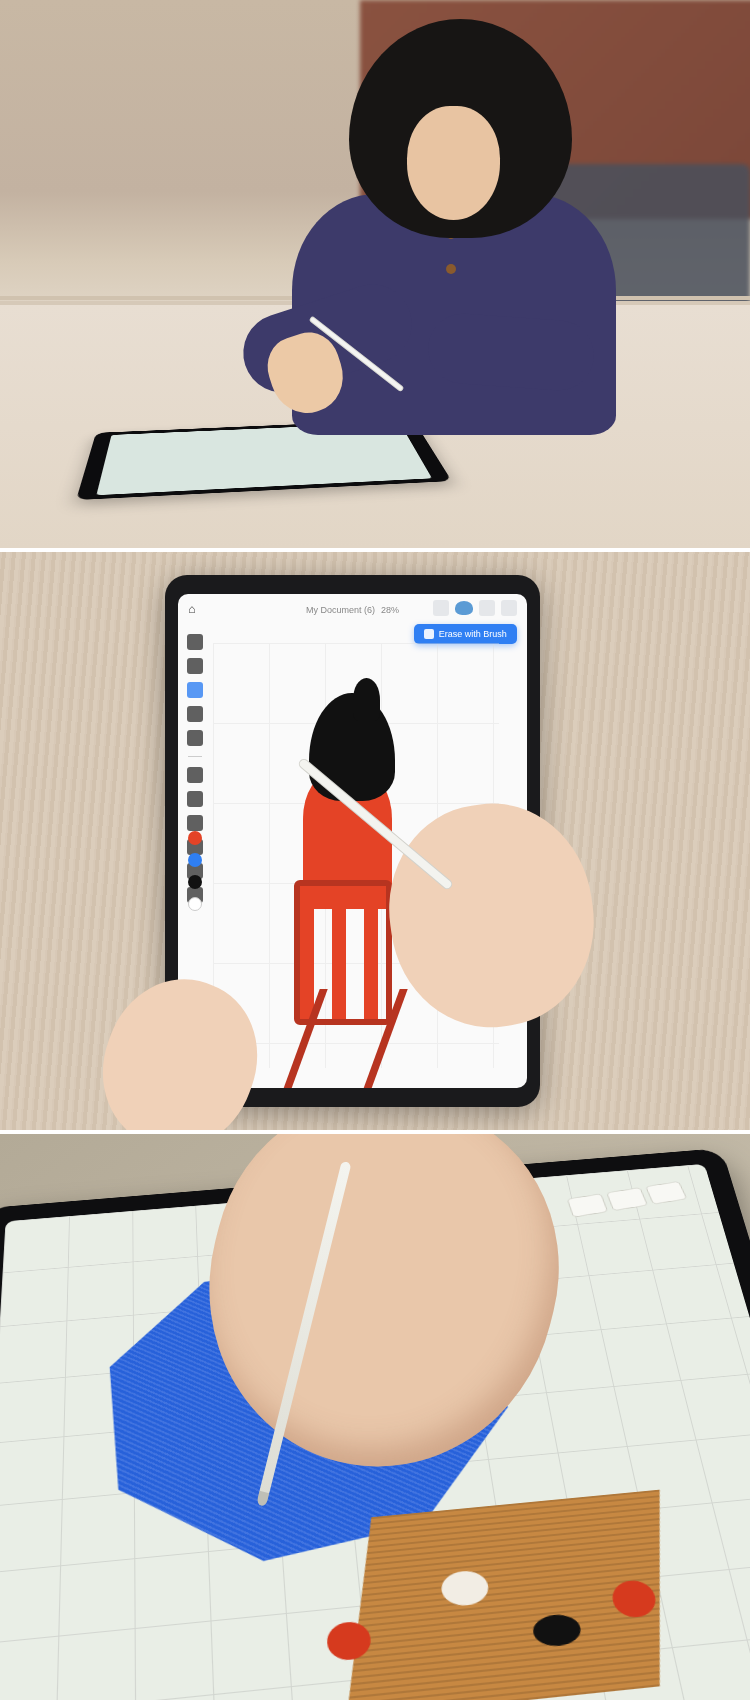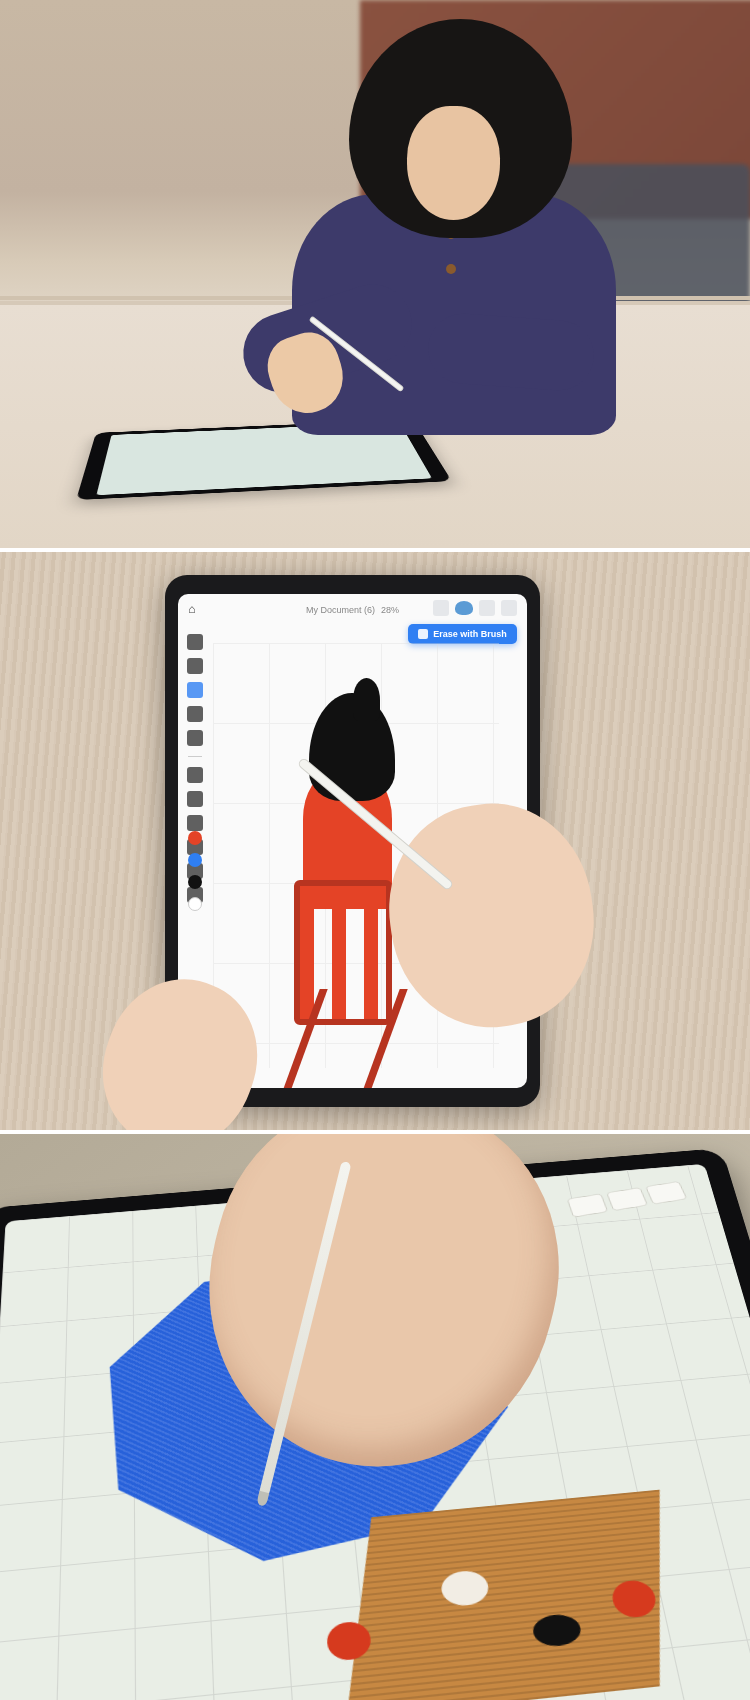--- a/index.html
+++ b/index.html
@@ -50,21 +50,21 @@
     background: repeating-linear-gradient(95deg, #d8c9b7 0 2px, #d2c2ae 2px 6px, #dbcdbb 6px 10px);}
   .p2 .tab { position:absolute; left:22%; top:4%; width:50%; height:92%;
     background:#1a1a1c; border-radius:22px; box-shadow:0 6px 30px rgba(0,0,0,.35);}
   .p2 .screen { position:absolute; inset:3.5%; background:#fafafa; border-radius:10px; overflow:hidden;}
   .p2 .topbar { position:absolute; left:0; top:0; width:100%; height:32px;
     display:flex; align-items:center; justify-content:center; font-size:9px; color:#888;}
   .p2 .topbar .home{ position:absolute; left:10px; top:8px; font-size:12px; color:#3a3a3a;}
   .p2 .topicons { position:absolute; right:10px; top:6px; display:flex; gap:6px; align-items:center;}
   .p2 .topicons .ti{ width:16px; height:16px; border-radius:3px; background:#e5e7ea; }
   .p2 .topicons .cloud{ width:18px; height:14px; background:#5b9bd5; border-radius:50% 50% 40% 40%;}
-  .p2 .pill { background:#2f7ff3; color:#fff; font-size:9px; font-weight:700;
+  .p2 .pill { background:#2f7ff3; color:#fff; font-size:9px; font-weight:400;
     padding:5px 10px; border-radius:5px; position:absolute; right:10px; top:30px;
     display:flex; align-items:center; gap:5px; box-shadow:0 2px 6px rgba(47,127,243,.4);}
   .p2 .pill .pic{ width:10px;height:10px;background:#fff;border-radius:2px;opacity:.9;}
   .p2 .tooldock { position:absolute; left:6px; top:40px; width:22px; display:flex; flex-direction:column; gap:8px; align-items:center;}
   .p2 .tooldock .t{ width:16px; height:16px; border-radius:3px; background:#3a3a3a; opacity:.8;}
   .p2 .tooldock .t.sel{ background:#2f7ff3; }
   .p2 .tooldock .sep{ width:14px; height:1px; background:#ccc; margin:2px 0;}
   .p2 .coldock { position:absolute; left:6px; top:48%; width:22px; display:flex; flex-direction:column; gap:8px; align-items:center;}
   .p2 .coldock .c{ width:14px; height:14px; border-radius:50%;}
   .p2 .rpanel { position:absolute; right:8px; top:44%; width:36px; display:flex; flex-direction:column; gap:6px;}

